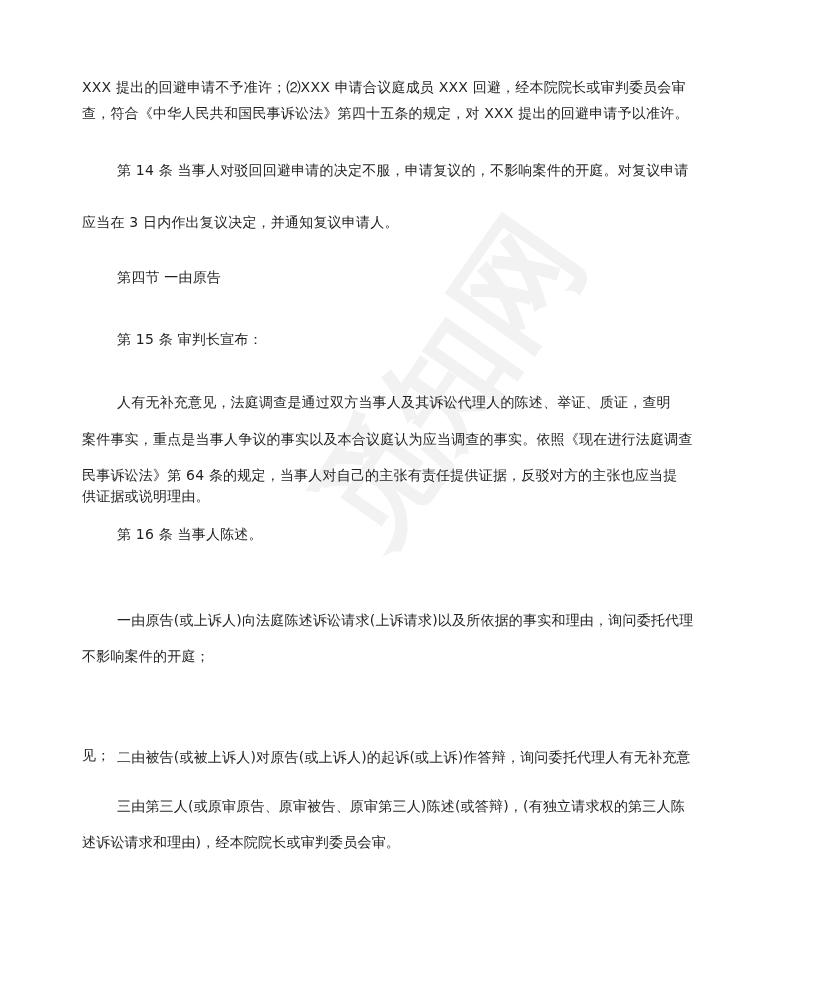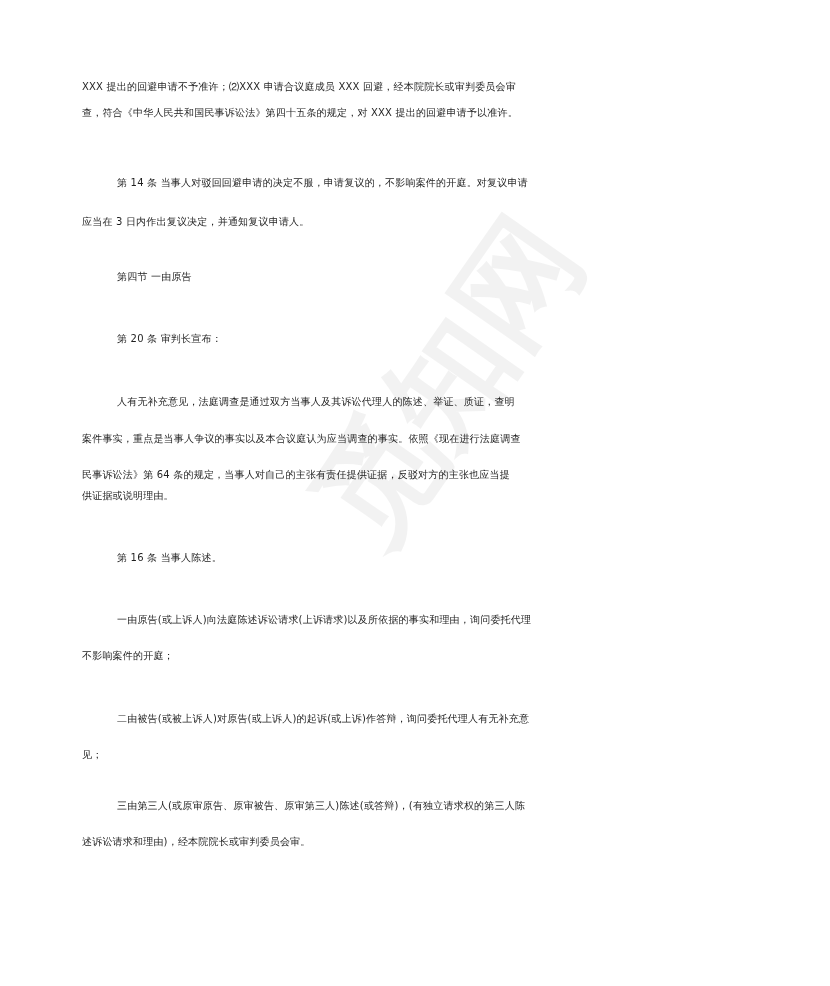--- a/index.html
+++ b/index.html
@@ -2,43 +2,43 @@
 <html><head>
 <meta charset="utf-8">
 <style>
   html, body { margin:0; padding:0; }
   body {
     width:830px; height:986px; background:#ffffff; position:relative; overflow:hidden;
     font-family: "DejaVu Sans", "Liberation Sans", sans-serif;
     color:#1f1f1f;
   }
   .page { position:absolute; left:82px; top:0; width:668px; }
-  .line { position:absolute; left:0; font-size:10px; white-space:nowrap; line-height:20px; letter-spacing:0.2px; }
+  .line { position:absolute; left:0; font-size:14px; white-space:nowrap; line-height:20px; letter-spacing:0.2px; }
   .indent { left:35px; }
   .watermark {
     position:absolute; left:270px; top:300px; font-size:120px; color:rgba(0,0,0,0.05);
     transform:rotate(-55deg); font-weight:bold; white-space:nowrap; pointer-events:none;
   }
 </style>
 </head>
 <body>
 
 <div class="watermark">觅知网</div>
 
 <div class="page">
   <div class="line" style="top:77px">XXX 提出的回避申请不予准许；⑵XXX 申请合议庭成员 XXX 回避，经本院院长或审判委员会审</div>
   <div class="line" style="top:103px">查，符合《中华人民共和国民事诉讼法》第四十五条的规定，对 XXX 提出的回避申请予以准许。</div>
-  <div class="line indent" style="top:173px">第 14 条  当事人对驳回回避申请的决定不服，申请复议的，不影响案件的开庭。对复议申请</div>
+  <div class="line indent" style="top:160px">第 14 条  当事人对驳回回避申请的决定不服，申请复议的，不影响案件的开庭。对复议申请</div>
   <div class="line" style="top:212px">应当在 3 日内作出复议决定，并通知复议申请人。</div>
   <div class="line indent" style="top:267px">第四节  一由原告</div>
-  <div class="line indent" style="top:329px">第 20 条    审判长宣布：</div>
+  <div class="line indent" style="top:329px">第 15 条    审判长宣布：</div>
   <div class="line indent" style="top:392px">人有无补充意见，法庭调查是通过双方当事人及其诉讼代理人的陈述、举证、质证，查明</div>
   <div class="line" style="top:429px">案件事实，重点是当事人争议的事实以及本合议庭认为应当调查的事实。依照《现在进行法庭调查</div>
   <div class="line" style="top:465px">民事诉讼法》第 64 条的规定，当事人对自己的主张有责任提供证据，反驳对方的主张也应当提</div>
   <div class="line" style="top:486px">供证据或说明理由。</div>
-  <div class="line indent" style="top:548px">第 16 条  当事人陈述。</div>
+  <div class="line indent" style="top:524px">第 16 条  当事人陈述。</div>
   <div class="line indent" style="top:610px">一由原告(或上诉人)向法庭陈述诉讼请求(上诉请求)以及所依据的事实和理由，询问委托代理</div>
   <div class="line" style="top:646px">不影响案件的开庭；</div>
-  <div class="line indent" style="top:709px">二由被告(或被上诉人)对原告(或上诉人)的起诉(或上诉)作答辩，询问委托代理人有无补充意</div>
+  <div class="line indent" style="top:747px">二由被告(或被上诉人)对原告(或上诉人)的起诉(或上诉)作答辩，询问委托代理人有无补充意</div>
   <div class="line" style="top:745px">见；</div>
   <div class="line indent" style="top:796px">三由第三人(或原审原告、原审被告、原审第三人)陈述(或答辩)，(有独立请求权的第三人陈</div>
   <div class="line" style="top:832px">述诉讼请求和理由)，经本院院长或审判委员会审。</div>
 </div>
 
 </body></html>

